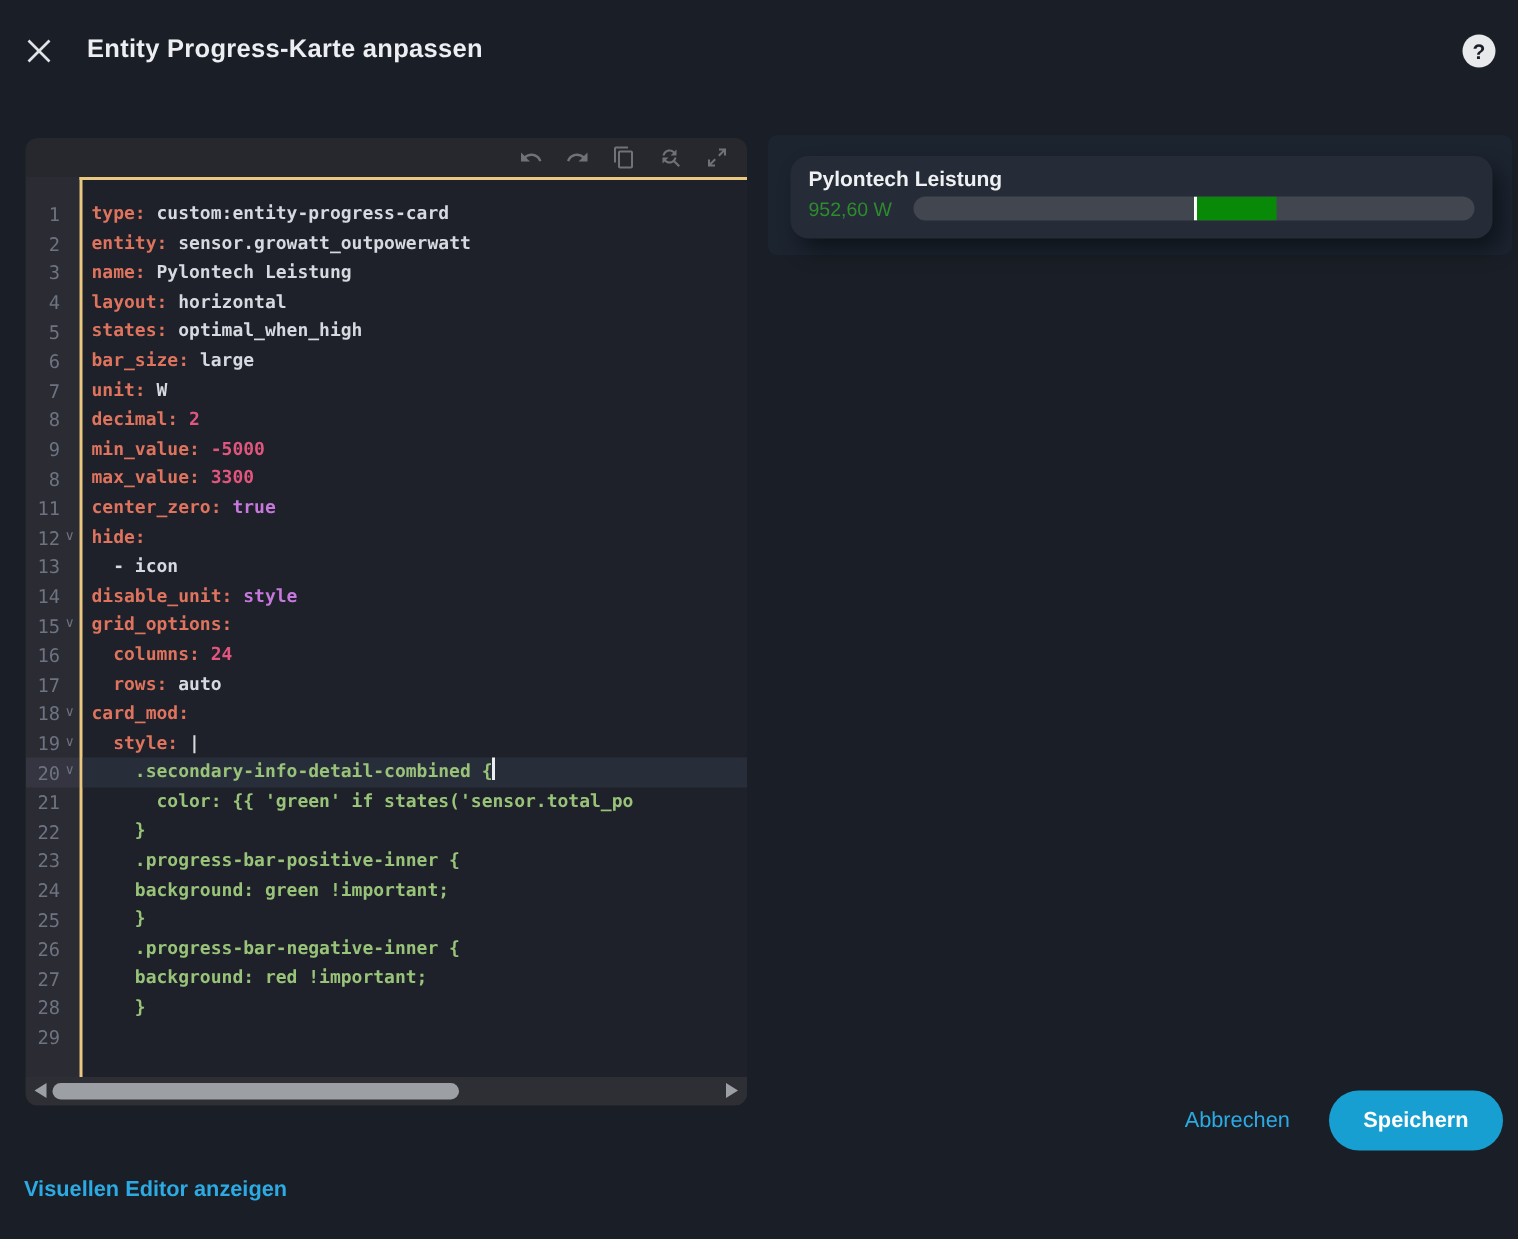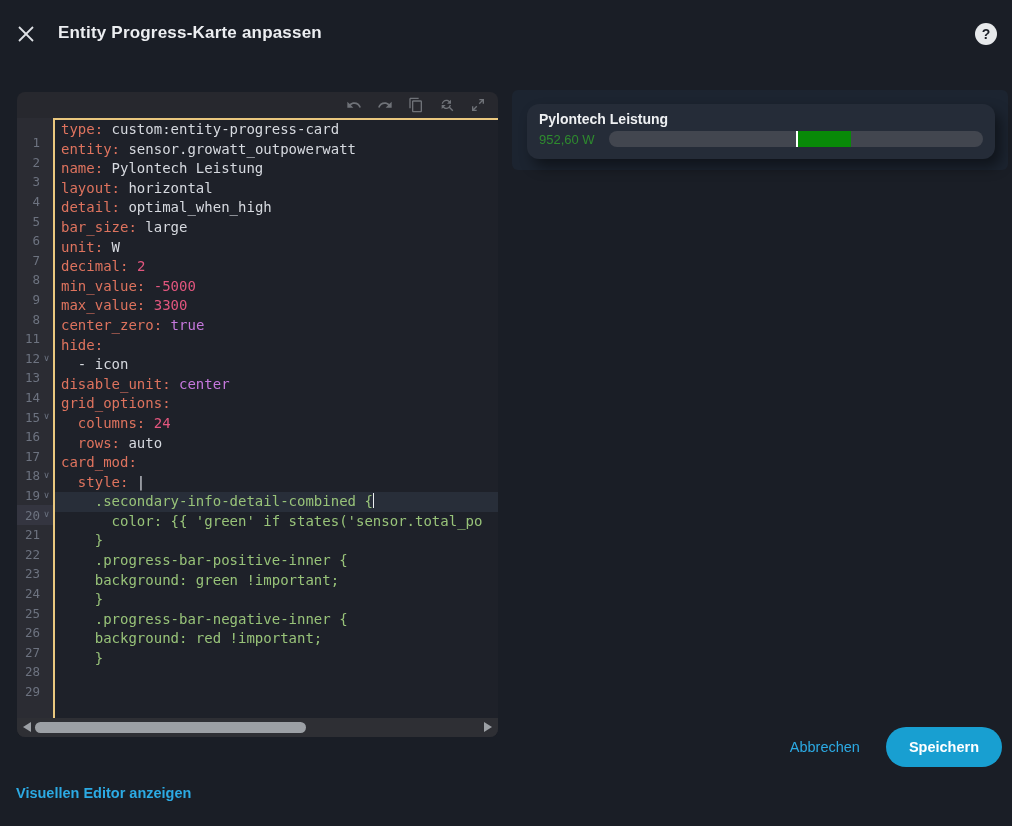--- a/index.html
+++ b/index.html
@@ -21,22 +21,22 @@
   .tbtn{width:17px;height:17px;display:flex;align-items:center;justify-content:center;cursor:pointer;}
   .tbtn svg{fill:#6f7278;width:16px;height:16px;}
   .codewrap{position:absolute;top:26px;left:0;right:0;bottom:19px;display:flex;overflow:hidden;}
   .gutter{width:36px;background:#2b2c33;padding-top:15px;box-sizing:border-box;
     font-family:"DejaVu Sans Mono", monospace;font-size:12.5px;color:#6d7380;}
   .grow{height:19.6px;display:flex;align-items:center;}
   .grow.gactive{background:#343540;}
   .lnum{flex:1;text-align:right;}
   .fold{width:13px;text-align:center;font-family:"DejaVu Sans", sans-serif;font-size:9px;color:#6b7280;line-height:19.6px;}
   .codecol{flex:1;background:#1e2129;border-top:2px solid var(--accent);border-left:2px solid var(--accent);
-    box-sizing:border-box;overflow:hidden;
-    font-family:"DejaVu Sans Mono", monospace;font-size:14px;cursor:text;}
+    padding-top:13px;box-sizing:border-box;overflow:hidden;
+    font-family:"DejaVu Sans Mono", monospace;font-size:12px;cursor:text;font-weight:bold;}
   .crow{height:19.6px;line-height:19.6px;white-space:pre;padding-left:6px;color:var(--tok-p);}
   .crow.active{background:#282e39;}
   .tok-k{color:var(--tok-k);}
   .tok-p{color:var(--tok-p);}
   .tok-n{color:var(--tok-n);}
   .tok-b{color:var(--tok-b);}
   .tok-s{color:var(--tok-s);}
   .cursor{display:inline-block;width:1.5px;height:15px;background:#eceff2;vertical-align:-2px;}
   
   .hscroll{position:absolute;left:0;right:0;bottom:0;height:19px;background:#2e2f34;}
@@ -221,30 +221,30 @@
         <div class="grow">
           <span class="lnum">29</span>
           <span class="fold"></span>
         </div>
       </div>
     <div class="codecol">
         <div class="crow"><span class="tok-k">type:</span><span class="tok-p"> custom:entity-progress-card</span></div>
         <div class="crow"><span class="tok-k">entity:</span><span class="tok-p"> sensor.growatt_outpowerwatt</span></div>
         <div class="crow"><span class="tok-k">name:</span><span class="tok-p"> Pylontech Leistung</span></div>
         <div class="crow"><span class="tok-k">layout:</span><span class="tok-p"> horizontal</span></div>
-        <div class="crow"><span class="tok-k">detail:</span><span class="tok-p"> optimal_when_high</span></div>
+        <div class="crow"><span class="tok-k">states:</span><span class="tok-p"> optimal_when_high</span></div>
         <div class="crow"><span class="tok-k">bar_size:</span><span class="tok-p"> large</span></div>
         <div class="crow"><span class="tok-k">unit:</span><span class="tok-p"> W</span></div>
         <div class="crow"><span class="tok-k">decimal:</span><span class="tok-p"> </span><span class="tok-n">2</span></div>
         <div class="crow"><span class="tok-k">min_value:</span><span class="tok-p"> </span><span class="tok-n">-5000</span></div>
         <div class="crow"><span class="tok-k">max_value:</span><span class="tok-p"> </span><span class="tok-n">3300</span></div>
         <div class="crow"><span class="tok-k">center_zero:</span><span class="tok-p"> </span><span class="tok-b">true</span></div>
         <div class="crow"><span class="tok-k">hide:</span></div>
         <div class="crow"><span class="tok-p">  - icon</span></div>
-        <div class="crow"><span class="tok-k">disable_unit:</span><span class="tok-p"> </span><span class="tok-b">center</span></div>
+        <div class="crow"><span class="tok-k">disable_unit:</span><span class="tok-p"> </span><span class="tok-b">style</span></div>
         <div class="crow"><span class="tok-k">grid_options:</span></div>
         <div class="crow"><span class="tok-p">  </span><span class="tok-k">columns:</span><span class="tok-p"> </span><span class="tok-n">24</span></div>
         <div class="crow"><span class="tok-p">  </span><span class="tok-k">rows:</span><span class="tok-p"> auto</span></div>
         <div class="crow"><span class="tok-k">card_mod:</span></div>
         <div class="crow"><span class="tok-p">  </span><span class="tok-k">style:</span><span class="tok-p"> |</span></div>
         <div class="crow active"><span class="tok-s">    .secondary-info-detail-combined {</span><span class="cursor"></span></div>
         <div class="crow"><span class="tok-s">      color: {{ 'green' if states('sensor.total_po</span></div>
         <div class="crow"><span class="tok-s">    }</span></div>
         <div class="crow"><span class="tok-s">    .progress-bar-positive-inner {</span></div>
         <div class="crow"><span class="tok-s">    background: green !important;</span></div>

